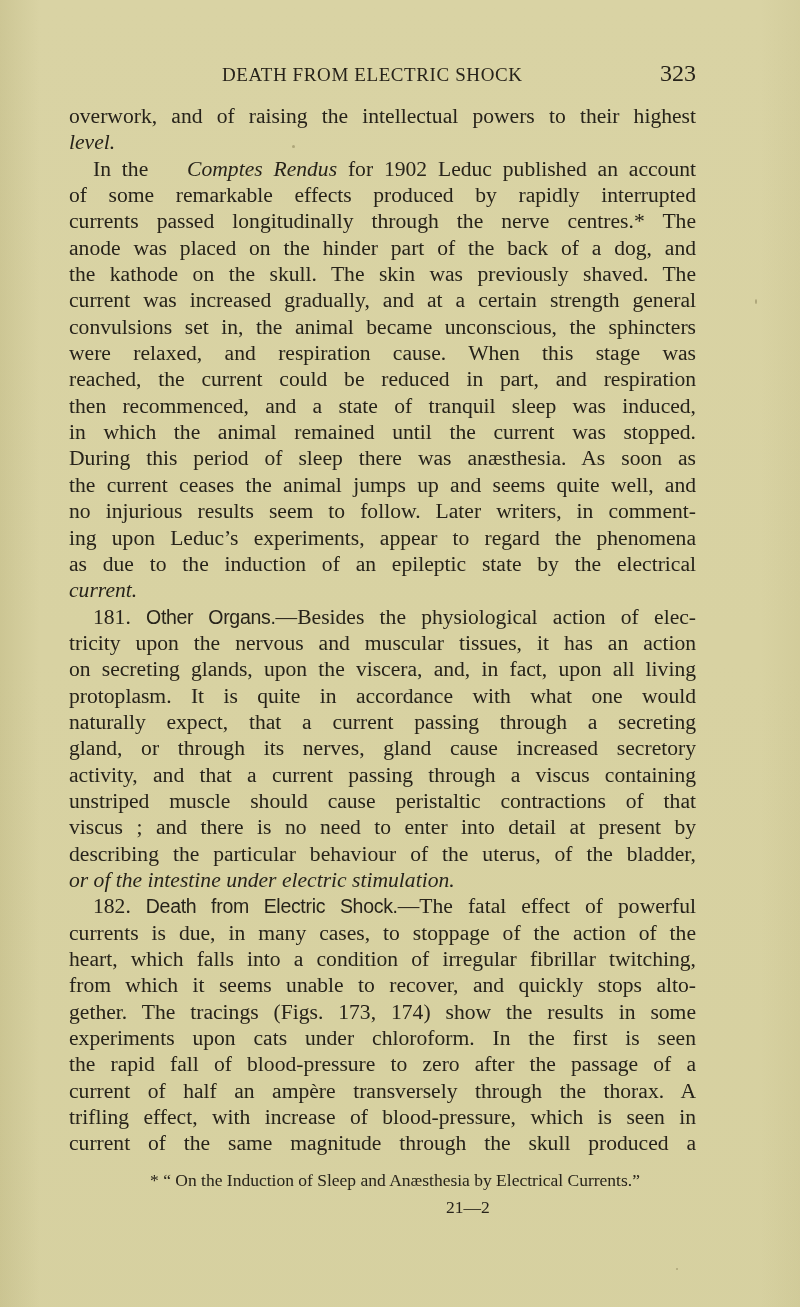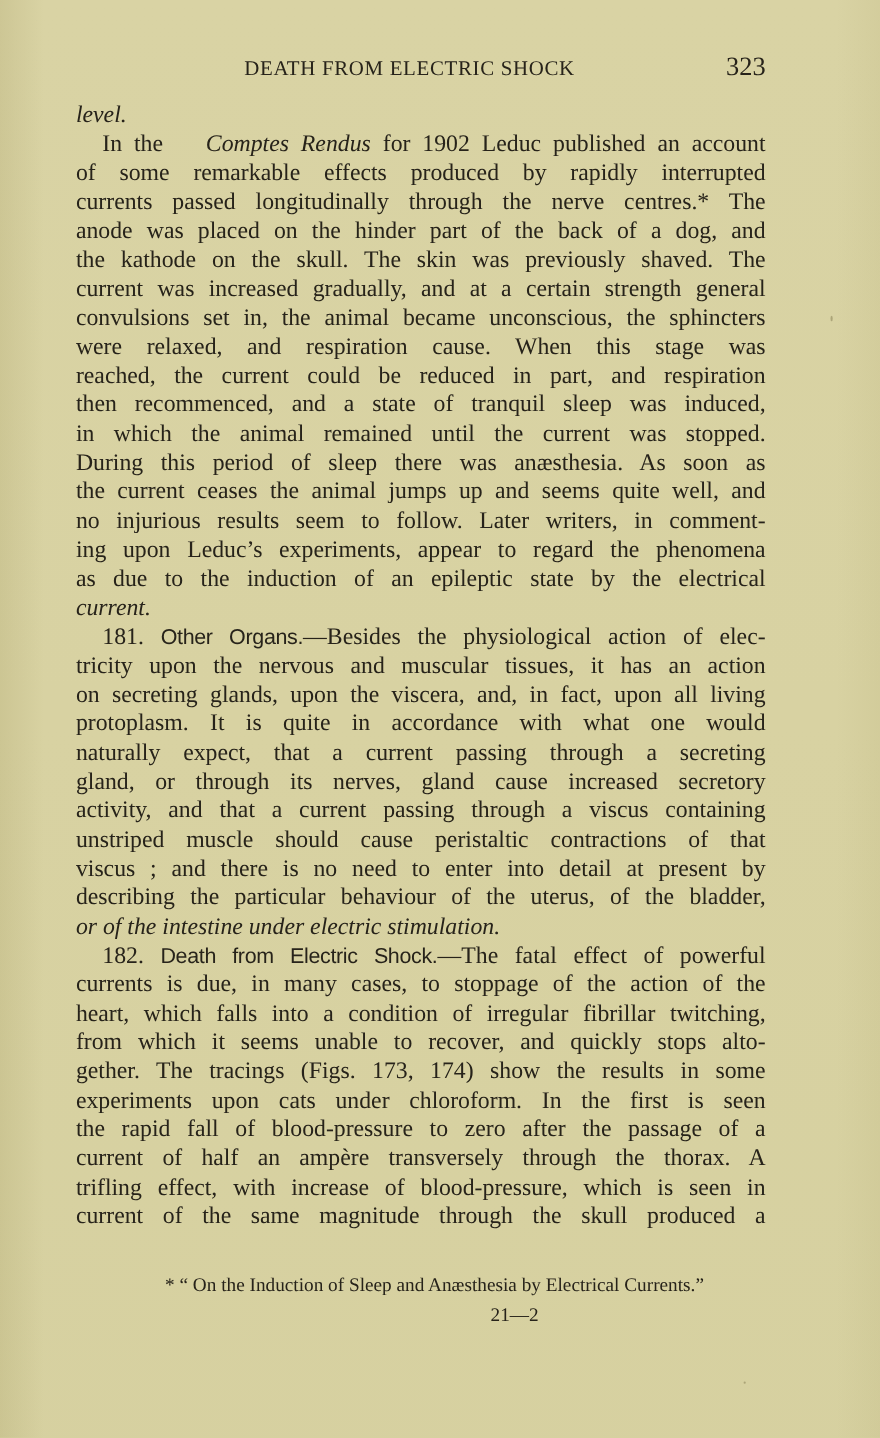--- a/index.html
+++ b/index.html
@@ -13,21 +13,21 @@
     background: #d8d2a2;
     background-image:
       linear-gradient(90deg, rgba(150,140,80,0.18) 0px, rgba(150,140,80,0.0) 40px, rgba(0,0,0,0) 760px, rgba(160,150,90,0.10) 800px),
       linear-gradient(180deg, rgba(220,214,170,0.25) 0%, rgba(210,204,160,0.0) 50%, rgba(205,200,150,0.15) 100%);
     position: relative;
     font-family: "Liberation Serif", "DejaVu Serif", serif;
     color: #27231a;
   }
   .page {
     position: absolute;
-    left: 0; top: 4px;
+    left: 0; top: 16px;
     width: 800px; height: 1251px;
   }
   .running-head {
     position: absolute;
     top: 44px;
     left: 0;
     width: 800px;
     height: 30px;
   }
   .running-title {
@@ -102,20 +102,21 @@
 <body>
 
 <div class="page">
 
   <div class="running-head">
     <span class="running-title">DEATH FROM ELECTRIC SHOCK</span>
     <span class="page-number">323</span>
   </div>
 
   <div class="body-text">
+    <span class="line">overwork, and of raising the intellectual powers to their highest</span>
     <span class="line last">level.</span>
     <span class="line indent"><span>In the </span><em>Comptes Rendus</em><span> for 1902 Leduc published an account</span></span>
     <span class="line">of some remarkable effects produced by rapidly interrupted</span>
     <span class="line">currents passed longitudinally through the nerve centres.* The</span>
     <span class="line">anode was placed on the hinder part of the back of a dog, and</span>
     <span class="line">the kathode on the skull. The skin was previously shaved. The</span>
     <span class="line">current was increased gradually, and at a certain strength general</span>
     <span class="line">convulsions set in, the animal became unconscious, the sphincters</span>
     <span class="line">were relaxed, and respiration cause. When this stage was</span>
     <span class="line">reached, the current could be reduced in part, and respiration</span>

